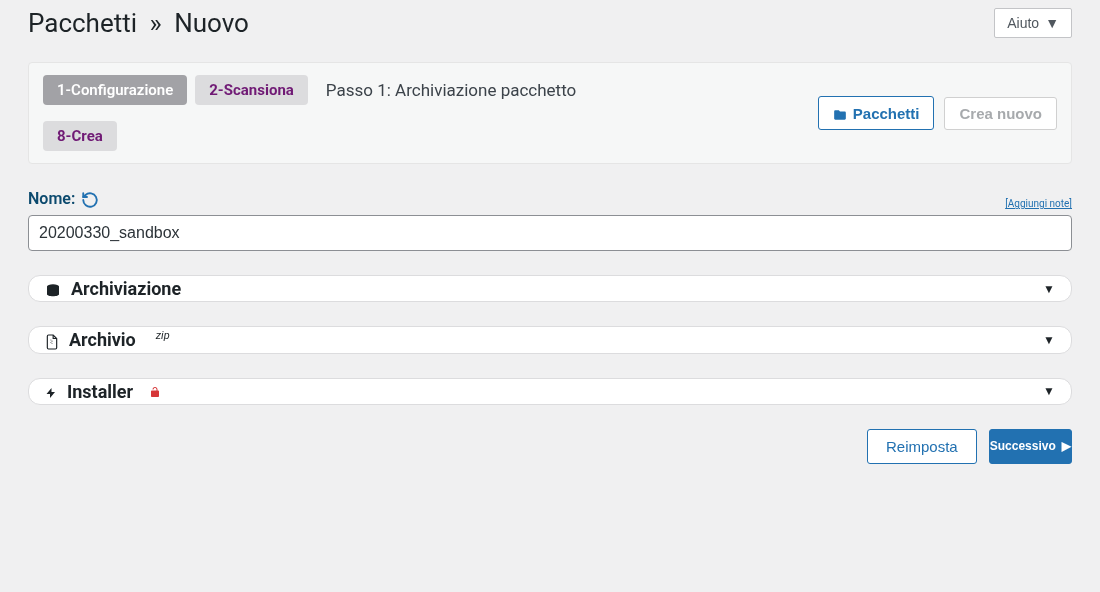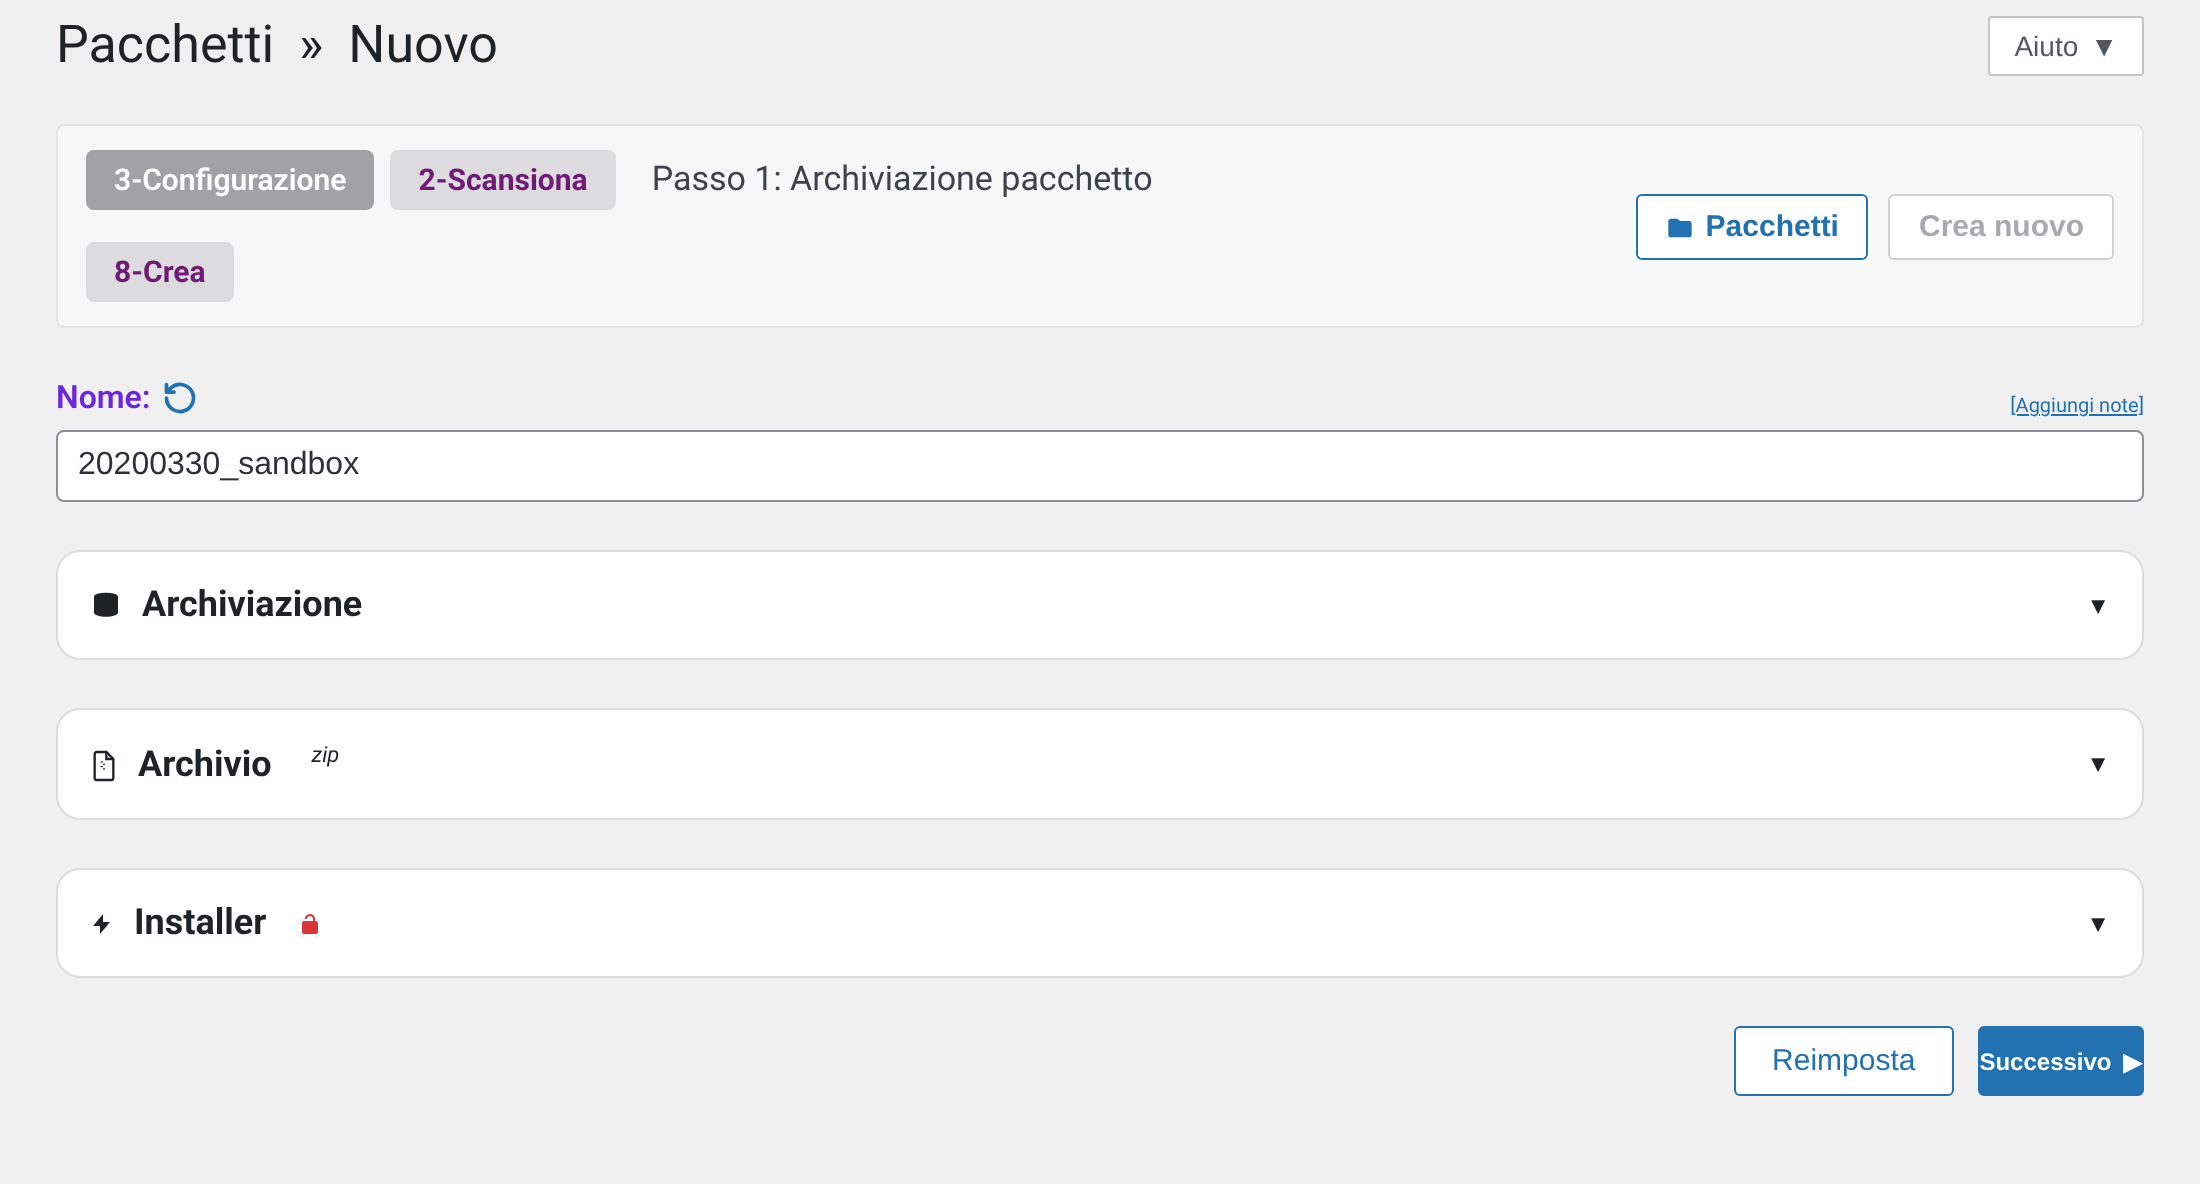--- a/index.html
+++ b/index.html
@@ -16,26 +16,26 @@
     .step-pill.active { background: #a2a2a6; color: #fff; font-weight: 600; }
     .step-title { font-size: 17px; color: #3c434a; margin-left: 10px; }
     .steps-right { display: flex; gap: 10px; align-items: center; }
     .btn { display: inline-flex; align-items: center; gap: 6px; padding: 7px 14px; font-size: 15px; border-radius: 3px; cursor: pointer; background: #fff; }
     .btn-outline-primary { border: 1.5px solid #2271b1; color: #2271b1; font-weight: 600; }
     .btn-disabled { border: 1px solid #d0d0d0; color: #a7aaad; font-weight: 600; cursor: default; }
     
     .form-area { margin: 24px 28px 0 28px; }
     .name-row { display: flex; justify-content: space-between; align-items: flex-end; margin-bottom: 6px; }
     .name-label-wrap { display: flex; align-items: center; gap: 6px; }
-    .name-label { font-size: 16px; font-weight: 600; color: #6d28d9; }
+    .name-label { font-size: 16px; font-weight: 600; color: #0c4a6e; }
     .reset-icon { color: #2271b1; cursor: pointer; font-size: 18px; }
     .add-notes { color: #2271b1; text-decoration: underline; font-size: 10px; cursor: pointer; padding-left: 32px; }
     .name-input { width: 100%; padding: 8px 10px; font-size: 16px; border: 1px solid #8c8f94; border-radius: 4px; background: #fff; color: #2c3338; }
     
-    .panel { margin: 24px 28px 0 28px; background: #fff; border: 1px solid #dcdcde; border-radius: 12px; padding: 16px 16px; display: flex; justify-content: space-between; align-items: center; cursor: pointer; }
+    .panel { margin: 24px 28px 0 28px; background: #fff; border: 1px solid #dcdcde; border-radius: 12px; padding: 2px 16px; display: flex; justify-content: space-between; align-items: center; cursor: pointer; }
     .panel-title { display: flex; align-items: center; gap: 10px; font-size: 18px; font-weight: 700; color: #1d2327; }
     .panel-title .sup { font-size: 11px; font-style: italic; font-weight: 400; vertical-align: super; margin-left: 20px; }
     .panel-caret { font-size: 12px; color: #1d2327; }
     .lock-icon { color: #d63638; font-size: 14px; margin-left: 6px; }
     
     .footer-btns { display: flex; justify-content: flex-end; gap: 12px; margin: 24px 28px 0 28px; }
     .btn-secondary { border: 1px solid #2271b1; color: #2271b1; font-weight: 400; padding: 8px 18px; font-size: 15px; }
     .btn-primary { background: #2271b1; border: 1px solid #2271b1; color: #fff; font-weight: 600; padding: 8px 0; font-size: 12px; justify-content: flex-end; }
     
     svg { display: inline-block; vertical-align: middle; }
@@ -50,21 +50,21 @@
     <span>Nuovo</span>
   </h1>
   <button class="help-btn">
     <span>Aiuto</span>
     <span>▼</span>
   </button>
 </div>
 
 <div class="steps-bar">
   <div class="steps-left">
-    <span class="step-pill active">3-Configurazione</span>
+    <span class="step-pill active">1-Configurazione</span>
     <span class="step-pill">2-Scansiona</span>
     <span class="step-title">Passo 1: Archiviazione pacchetto</span>
     <div style="flex-basis:100%; height:0;"></div>
     <span class="step-pill">8-Crea</span>
   </div>
   <div class="steps-right">
     <button class="btn btn-outline-primary">
       <span>
         <svg width="14" height="14" viewBox="0 0 24 24" fill="#2271b1">
             <path d="M20 6h-8l-2-2H4c-1.1 0-2 .9-2 2v12c0 1.1.9 2 2 2h16c1.1 0 2-.9 2-2V8c0-1.1-.9-2-2-2z"></path>

